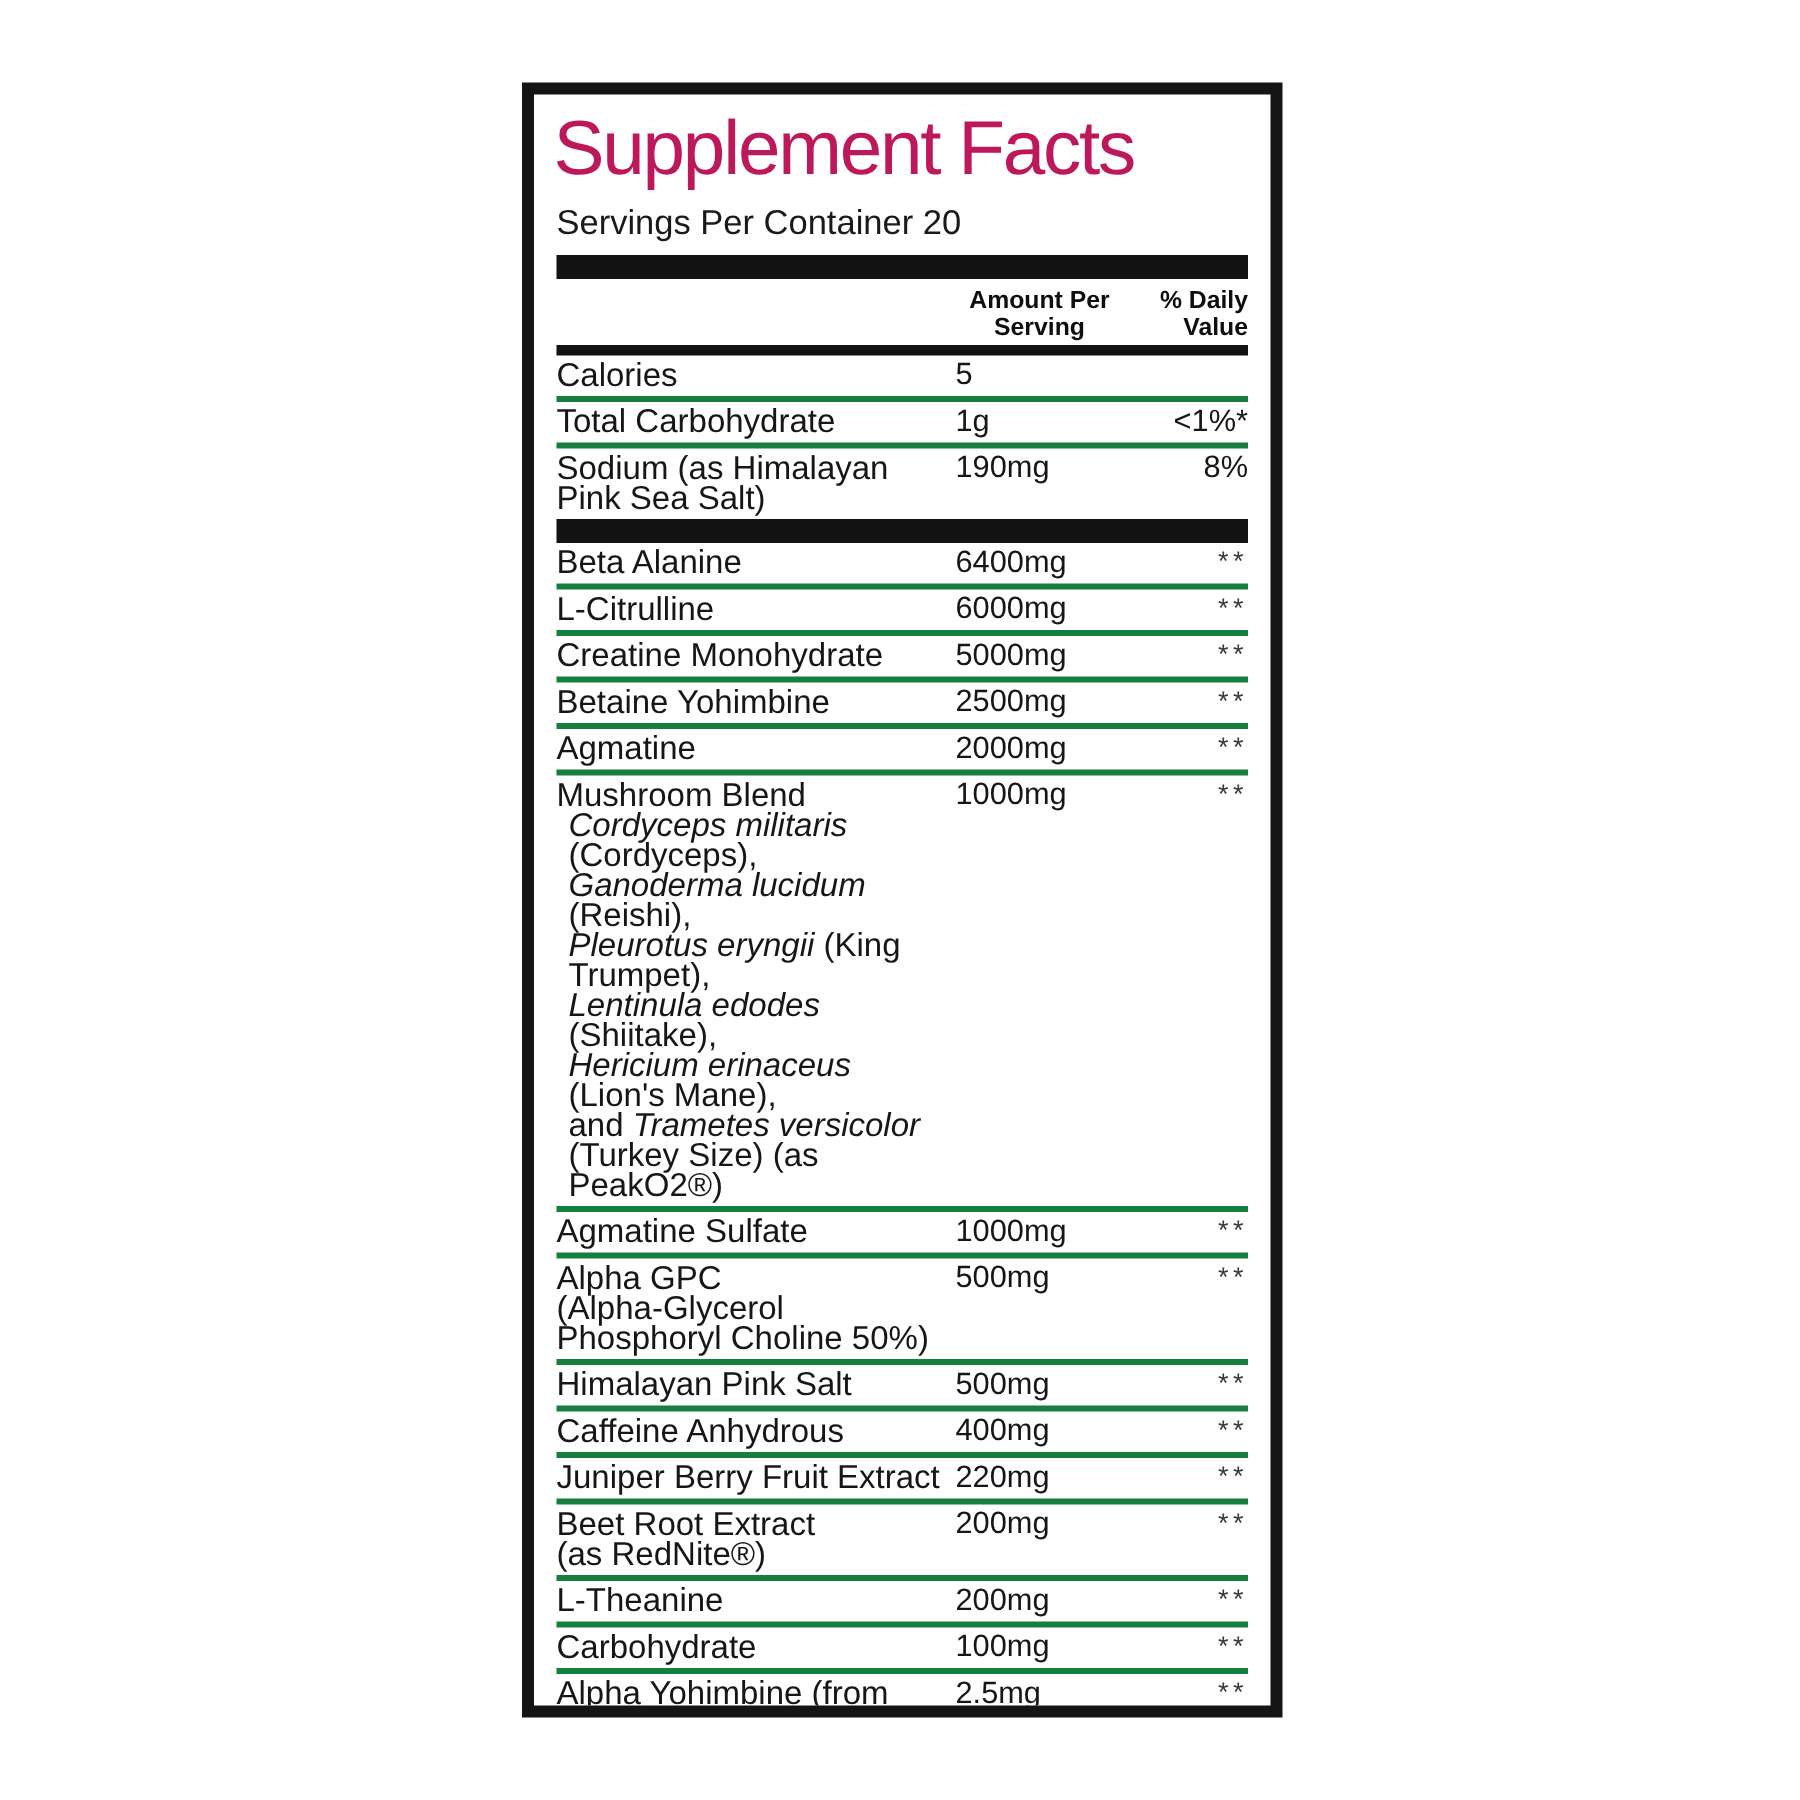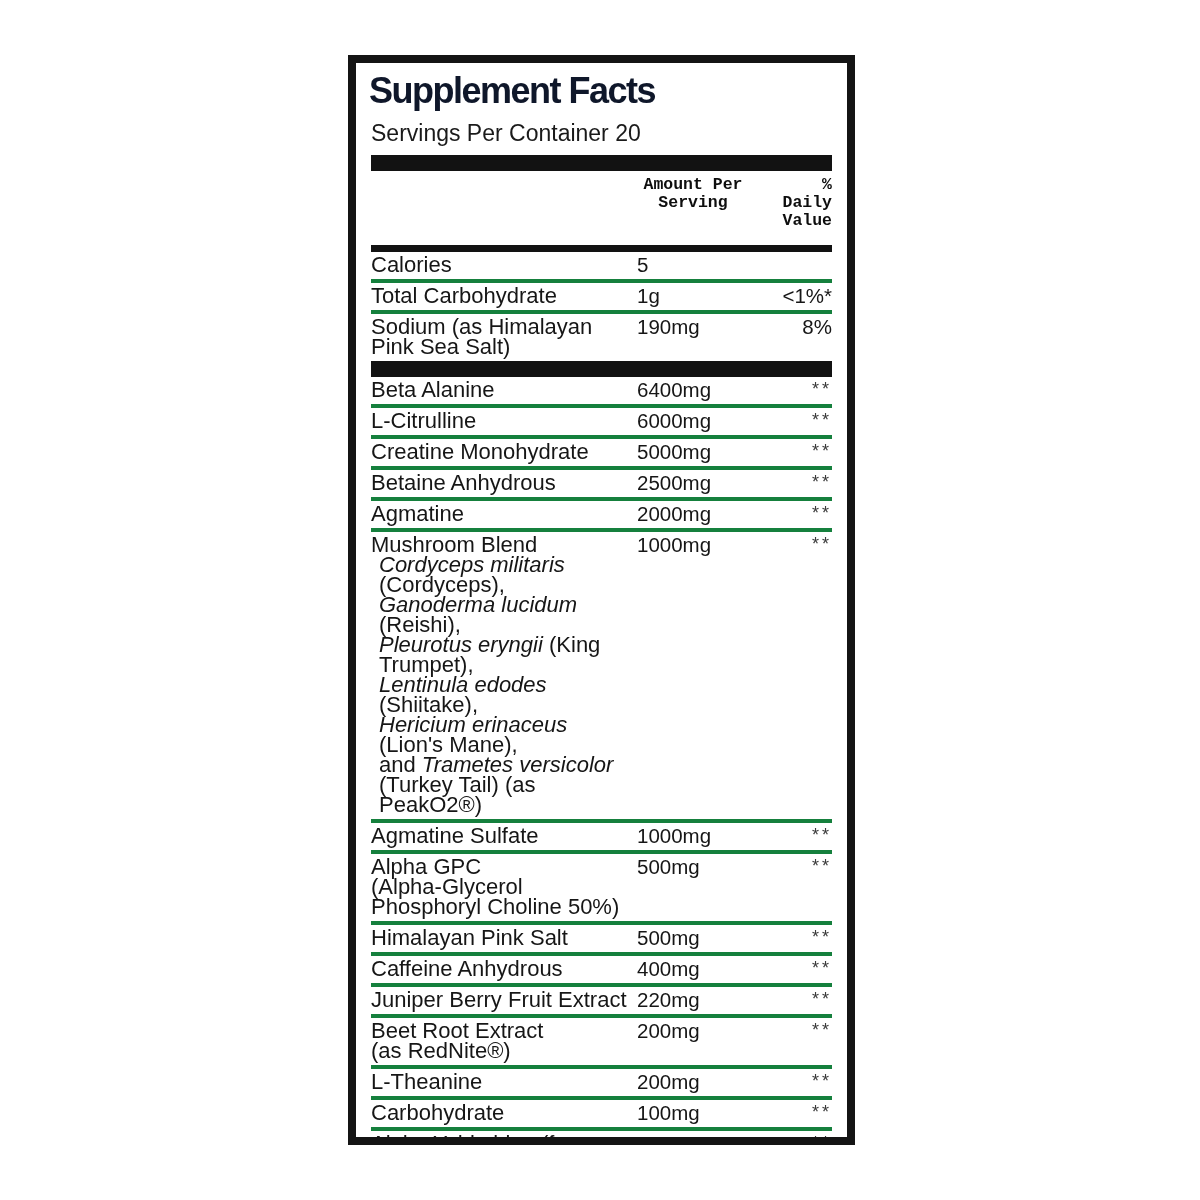--- a/index.html
+++ b/index.html
@@ -26,43 +26,42 @@
     width: 507px;
     height: 1090px;
     box-sizing: border-box;
     border: 8px solid #141414;
     background: #ffffff;
     padding: 8px 15px 10px 15px;
     overflow: hidden;
   }
   .title {
     margin: 2px 0 9px -2px;
-    font-size: 36px;
-    font-weight: bold;
+    font-size: 51px;
+    font-weight: normal;
     letter-spacing: -1.5px;
     line-height: 1.02;
-    color: #0f172a;
+    color: #be185d;
     white-space: nowrap;
   }
   .serving-line {
     font-size: 23px;
     line-height: 29px;
     color: #1a1a1a;
   }
   .serving-line.second { margin-top: 3px; margin-bottom: 7px; }
   .bar {
     height: 16px;
     background: #121212;
   }
   .header-row {
     display: flex;
-    align-items: flex-start;
-    padding: 5px 0 15px 0;
+    align-items: flex-end;
+    padding: 5px 0 3px 0;
     border-bottom: 7px solid #121212;
-    font-family: Liberation Mono, monospace;
   }
   .header-spacer { width: 252px; flex: 0 0 auto; }
   .hdr {
     font-weight: bold;
     font-size: 16.5px;
     line-height: 18px;
     white-space: pre-line;
     color: #0e0e0e;
   }
   .hdr.amount-hdr { width: 140px; text-align: center; flex: 0 0 auto; }
@@ -168,42 +167,42 @@
           </div>
           <div class="row">
             <div class="name">
               <div class="line"><span>Creatine Monohydrate</span></div>
             </div>
             <div class="amount">5000mg</div>
             <div class="dv dv-est">**</div>
           </div>
           <div class="row">
             <div class="name">
-              <div class="line"><span>Betaine Anhydrous</span></div>
+              <div class="line"><span>Betaine Yohimbine</span></div>
             </div>
             <div class="amount">2500mg</div>
             <div class="dv dv-est">**</div>
           </div>
           <div class="row">
             <div class="name">
               <div class="line"><span>Agmatine</span></div>
             </div>
             <div class="amount">2000mg</div>
             <div class="dv dv-est">**</div>
           </div>
           <div class="row">
             <div class="name">
               <div class="line"><span>Mushroom Blend</span></div>
               <div class="line indent"><span class="it">Cordyceps militaris</span><span> (Cordyceps),</span></div>
               <div class="line indent"><span class="it">Ganoderma lucidum</span><span> (Reishi),</span></div>
               <div class="line indent"><span class="it">Pleurotus eryngii</span><span> (King Trumpet),</span></div>
               <div class="line indent"><span class="it">Lentinula edodes</span><span> (Shiitake),</span></div>
               <div class="line indent"><span class="it">Hericium erinaceus</span><span> (Lion's Mane),</span></div>
               <div class="line indent"><span>and </span><span class="it">Trametes versicolor</span></div>
-              <div class="line indent"><span>(Turkey Tail) (as PeakO2®)</span></div>
+              <div class="line indent"><span>(Turkey Size) (as PeakO2®)</span></div>
             </div>
             <div class="amount">1000mg</div>
             <div class="dv dv-est">**</div>
           </div>
           <div class="row">
             <div class="name">
               <div class="line"><span>Agmatine Sulfate</span></div>
             </div>
             <div class="amount">1000mg</div>
             <div class="dv dv-est">**</div>

